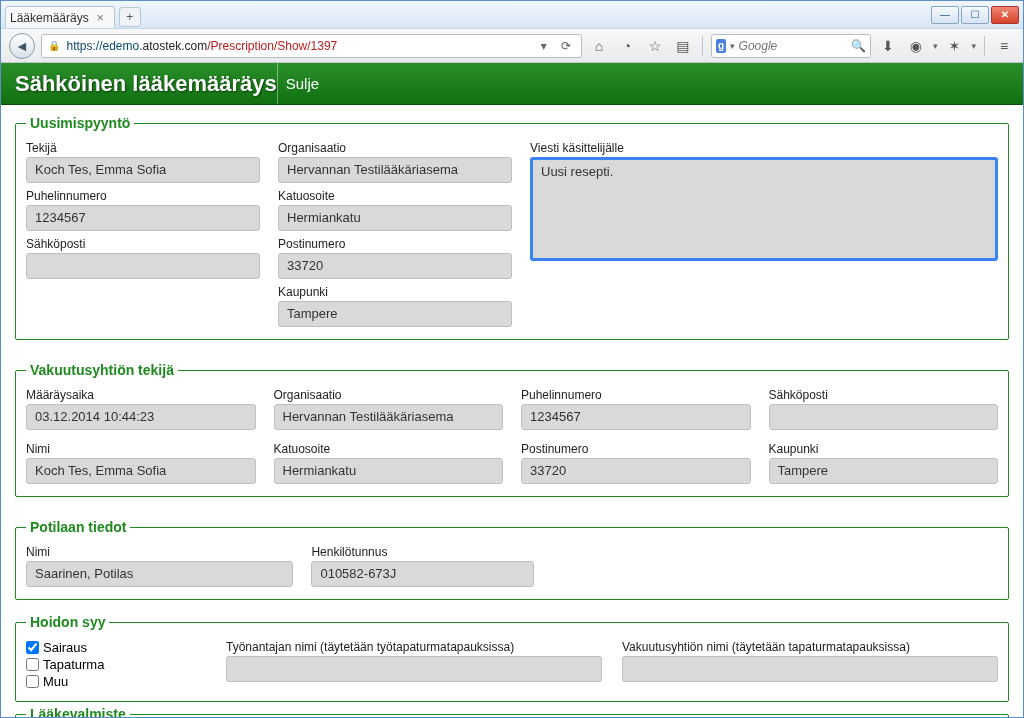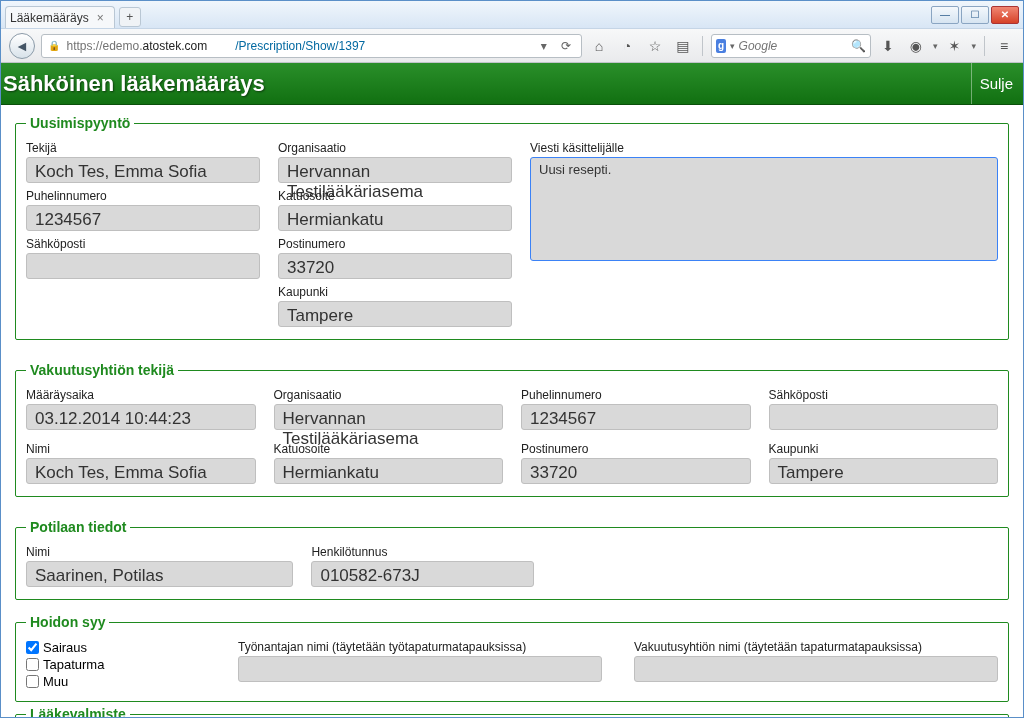--- a/index.html
+++ b/index.html
@@ -15,51 +15,51 @@
   .add-tab { width:22px; height:20px; border:1px solid #b9c7d4; border-radius:3px; display:flex;align-items:center;justify-content:center; color:#555; background:#f0f3f6; margin-left:2px; margin-bottom:1px;}
   .win-controls { display:flex; gap:2px; }
   .win-btn { width:28px; height:18px; border:1px solid #8aa5c2; background:linear-gradient(#f4f8fc,#d6e4f1); border-radius:2px; display:flex; align-items:center; justify-content:center; font-size:10px; color:#2a5a8a;}
   .win-btn.close { background: linear-gradient(#f08672,#d64228); border-color:#a33; color:#fff; font-weight:bold;}
 
   
   .browser-toolbar { height:34px; background: linear-gradient(#f7f8f9,#e9eaec); border-bottom:1px solid #bfc4c9; display:flex; align-items:center; padding:0 8px; gap:6px;}
   .nav-back { width:26px; height:26px; border-radius:50%; border:1px solid #8a9aa8; background:linear-gradient(#fff,#d8e2ea); display:flex;align-items:center;justify-content:center; font-size:14px; color:#456;}
   .url-bar { flex:1; display:flex; align-items:center; border:1px solid #b7bec4; border-radius:3px; background:#fff; height:24px; padding:0 6px; gap:6px; color:#555; font-size:12px;}
   .url-bar .lock { color:#2a7a2a; font-size:10px;}
-  .url-bar .url-host { color:#737373; }
+  .url-bar .url-host { color:#0c4a6e; }
   .url-bar .url-domain { color:#222; }
-  .url-bar .url-path { color:#0369a1;margin-left:28px; }
+  .url-bar .url-path { color:#b91c1c; }
   .url-refresh { margin-left:auto; color:#666; padding:0 4px;}
   .tb-icon { width:22px; height:22px; display:flex;align-items:center;justify-content:center; color:#555; font-size:14px; cursor:pointer;}
   .search-bar { display:flex; align-items:center; border:1px solid #b7bec4; border-radius:3px; height:24px; width:160px; background:#fff; padding:0 4px; gap:4px;}
   .search-g { width:14px;height:14px;background:#4a7fe0;color:#fff;font-size:10px;font-weight:bold;display:flex;align-items:center;justify-content:center;border-radius:2px;}
   .search-input { border:none; outline:none; width:100%; font-style:italic; color:#888; font-size:12px;}
   .tb-sep{width:1px;height:20px;background:#c0c5ca;margin:0 2px;}
 
   
   .page-scroll { flex:1; overflow:auto; background:#fff; }
-  .page-header { background: linear-gradient(#2a8f2a,#117011); color:#fff; display:flex; align-items:center; justify-content:space-between; padding:0 2px; height:42px; border-bottom:1px solid #0a4f0a;}
+  .page-header { background: linear-gradient(#2a8f2a,#117011); color:#fff; display:flex; align-items:center; justify-content:flex-start; padding:0 14px; height:42px; border-bottom:1px solid #0a4f0a;}
   .page-title { font-size:22px; font-weight:600; text-shadow:1px 1px 2px rgba(0,0,0,.5);}
   .close-link { color:#fff; font-size:15px; padding:0 8px; border-left:1px solid rgba(255,255,255,.4); height:100%; display:flex; align-items:center;}
   .content { padding:10px 14px 20px 14px; }
 
   fieldset.panel { border:1px solid #1f8a1f; border-radius:2px; padding:10px 10px 12px 10px; margin-bottom:22px; }
   fieldset.panel > legend { color:#1f8a1f; font-weight:600; font-size:14px; padding:0 4px;}
   .grid { display:grid; gap:12px 18px; }
   .g-3 { grid-template-columns: 1fr 1fr 2fr; }
   .g-4 { grid-template-columns: 1fr 1fr 1fr 1fr; }
   .g-pt { grid-template-columns: 1.2fr 1fr 2fr; }
   .field { display:flex; flex-direction:column; gap:2px; }
   .field label { font-size:12px; color:#222; }
-  .ro-input { border:1px solid #bfbfbf; background:#d9d9d9; border-radius:3px; padding:4px 8px; height:26px; color:#333; font-size:17px; }
-  .ro-textarea { border:1px solid #3b82f6; background:#d9d9d9; border-radius:3px; padding:4px 8px; color:#333; font-size:13px; height:104px;}
+  .ro-input { border:1px solid #bfbfbf; background:#d9d9d9; border-radius:3px; padding:4px 8px; height:26px; color:#333; font-size:13px; }
+  .ro-textarea { border:3px solid #3b82f6; background:#d9d9d9; border-radius:3px; padding:4px 8px; color:#333; font-size:13px; height:104px;}
   .rw-input { border:1px solid #bfbfbf; background:#d9d9d9; border-radius:3px; height:26px; padding:4px 8px;}
 
   
-  .hso { display:grid; grid-template-columns: 180px 1fr 1fr; gap:6px 32px; align-items:start;}
+  .hso { display:grid; grid-template-columns: 180px 1fr 1fr; gap:6px 20px; align-items:start;}
   .checks { display:flex; flex-direction:column; gap:2px; font-size:13px;}
   .chk { display:flex; align-items:center; gap:4px;}
   .chk input { width:13px; height:13px;}
 
   
   .page-scroll::-webkit-scrollbar{width:16px;}
   .page-scroll::-webkit-scrollbar-thumb{background:#c5cbd2;border:1px solid #9aa0a6;border-radius:2px;}
   .page-scroll::-webkit-scrollbar-track{background:#eef1f4;}
 </style>
 </head>

